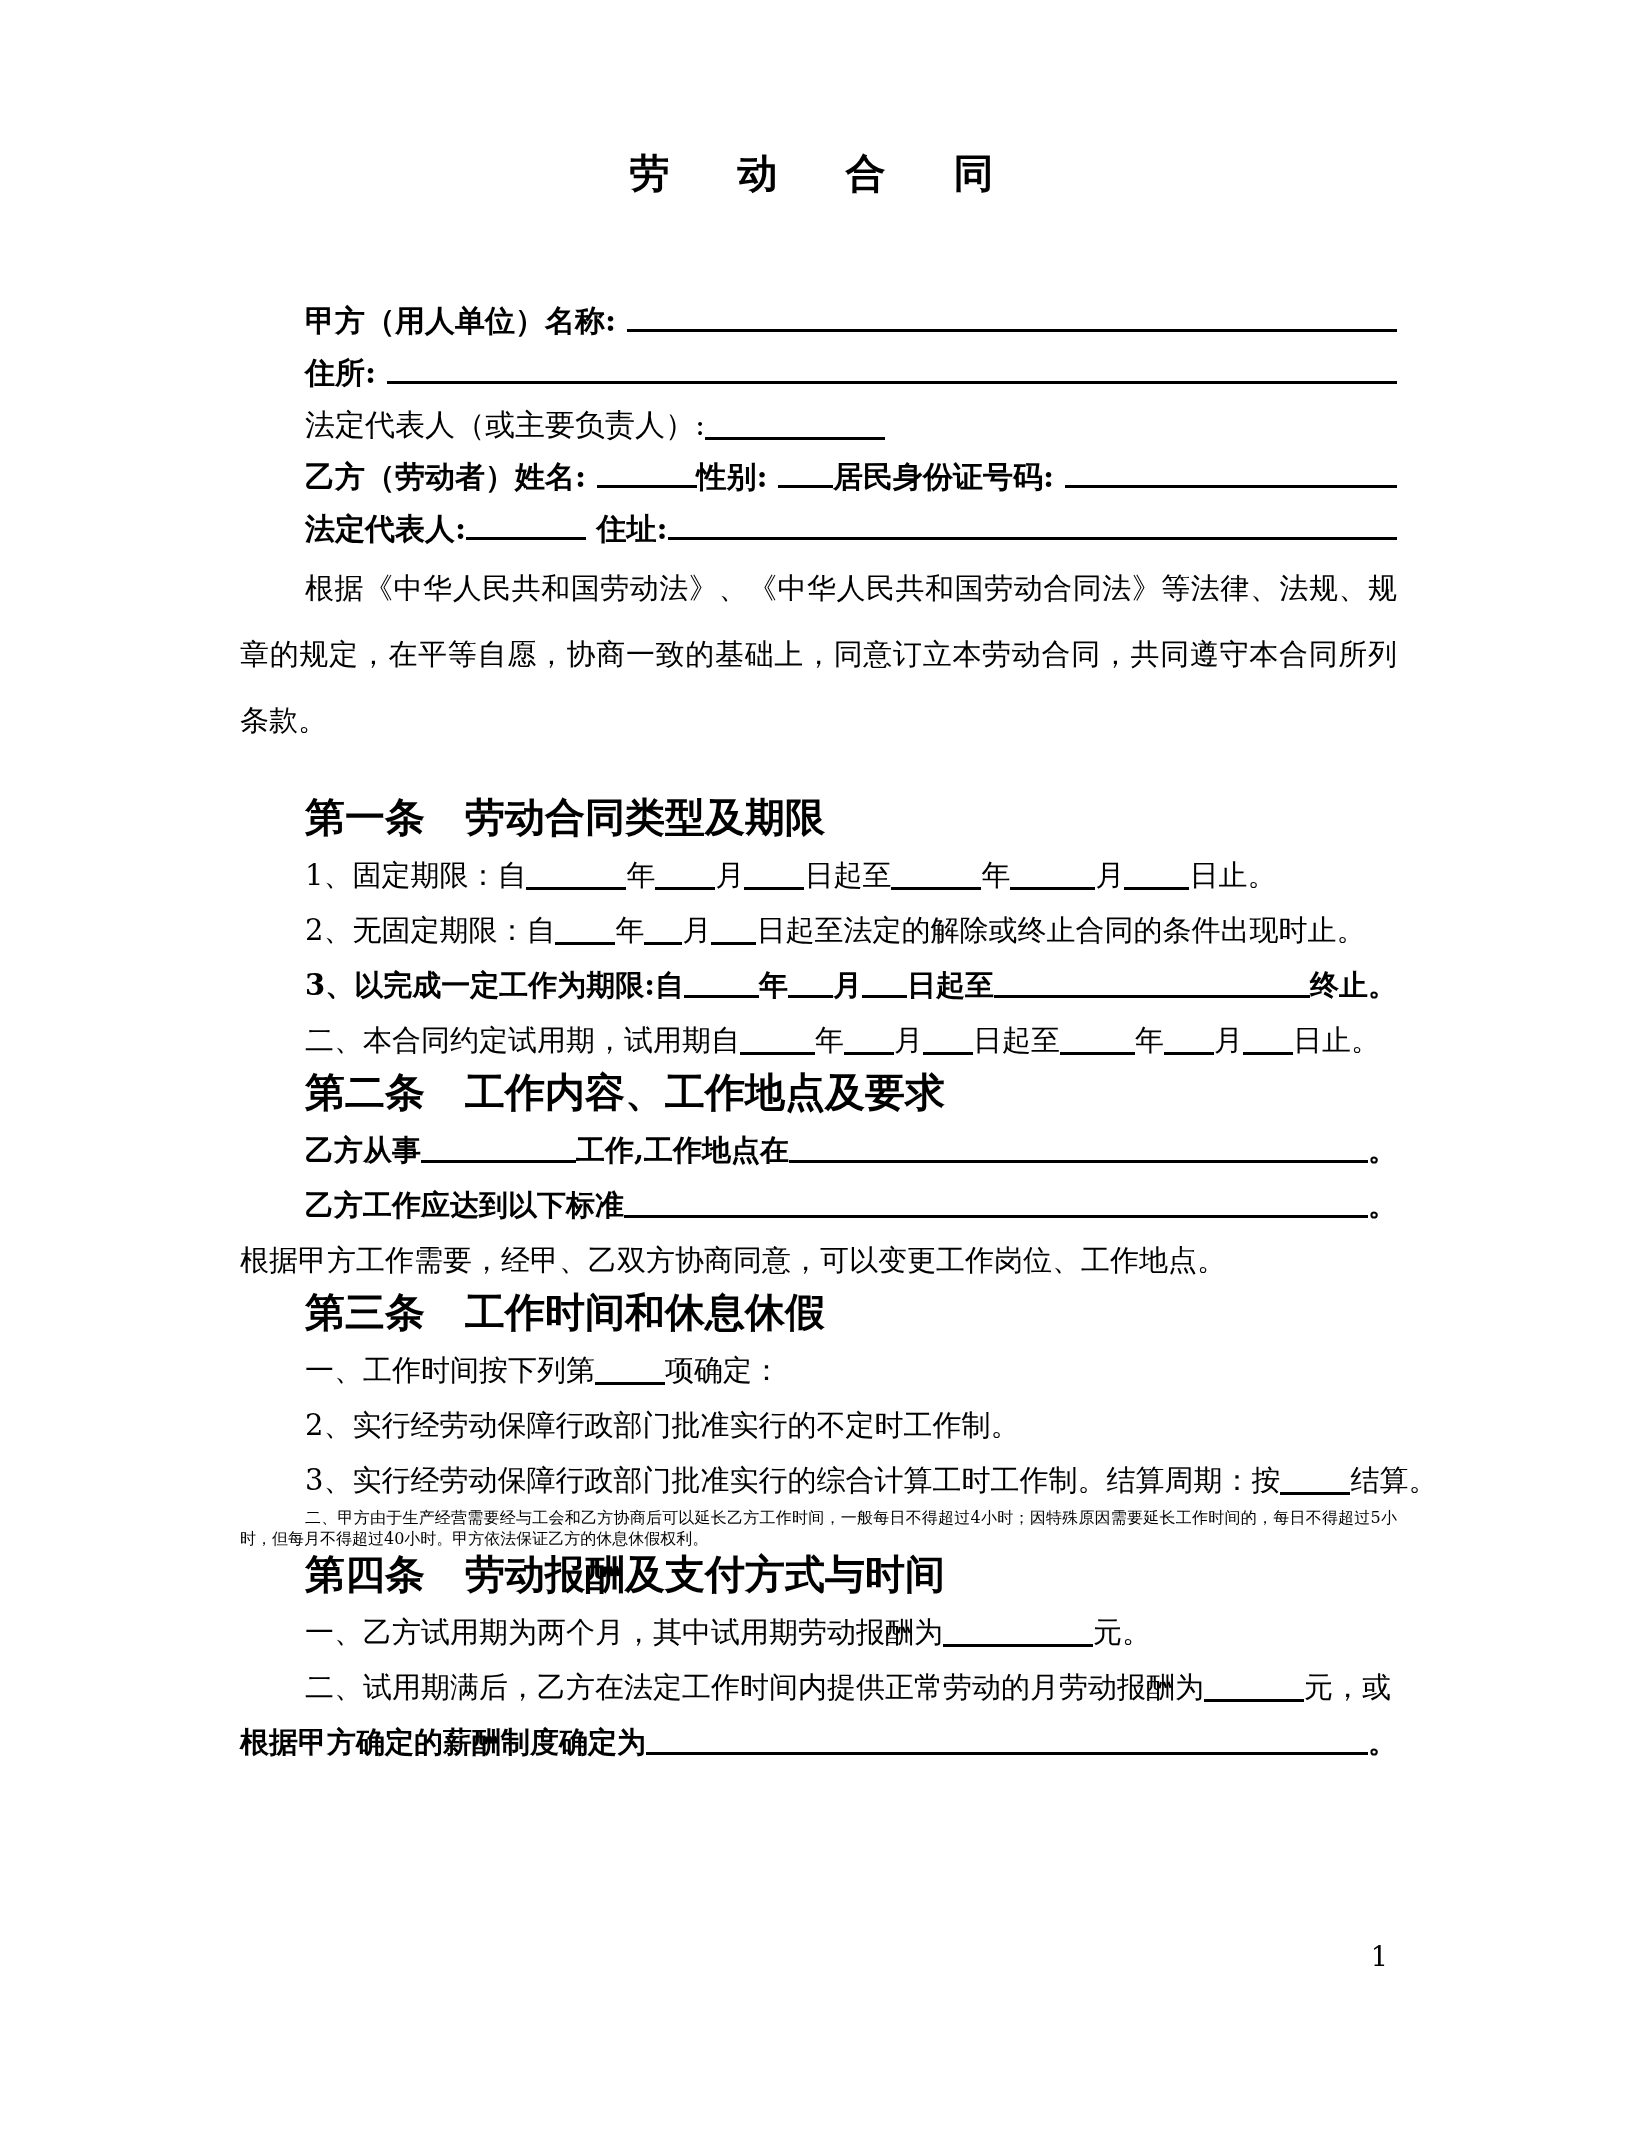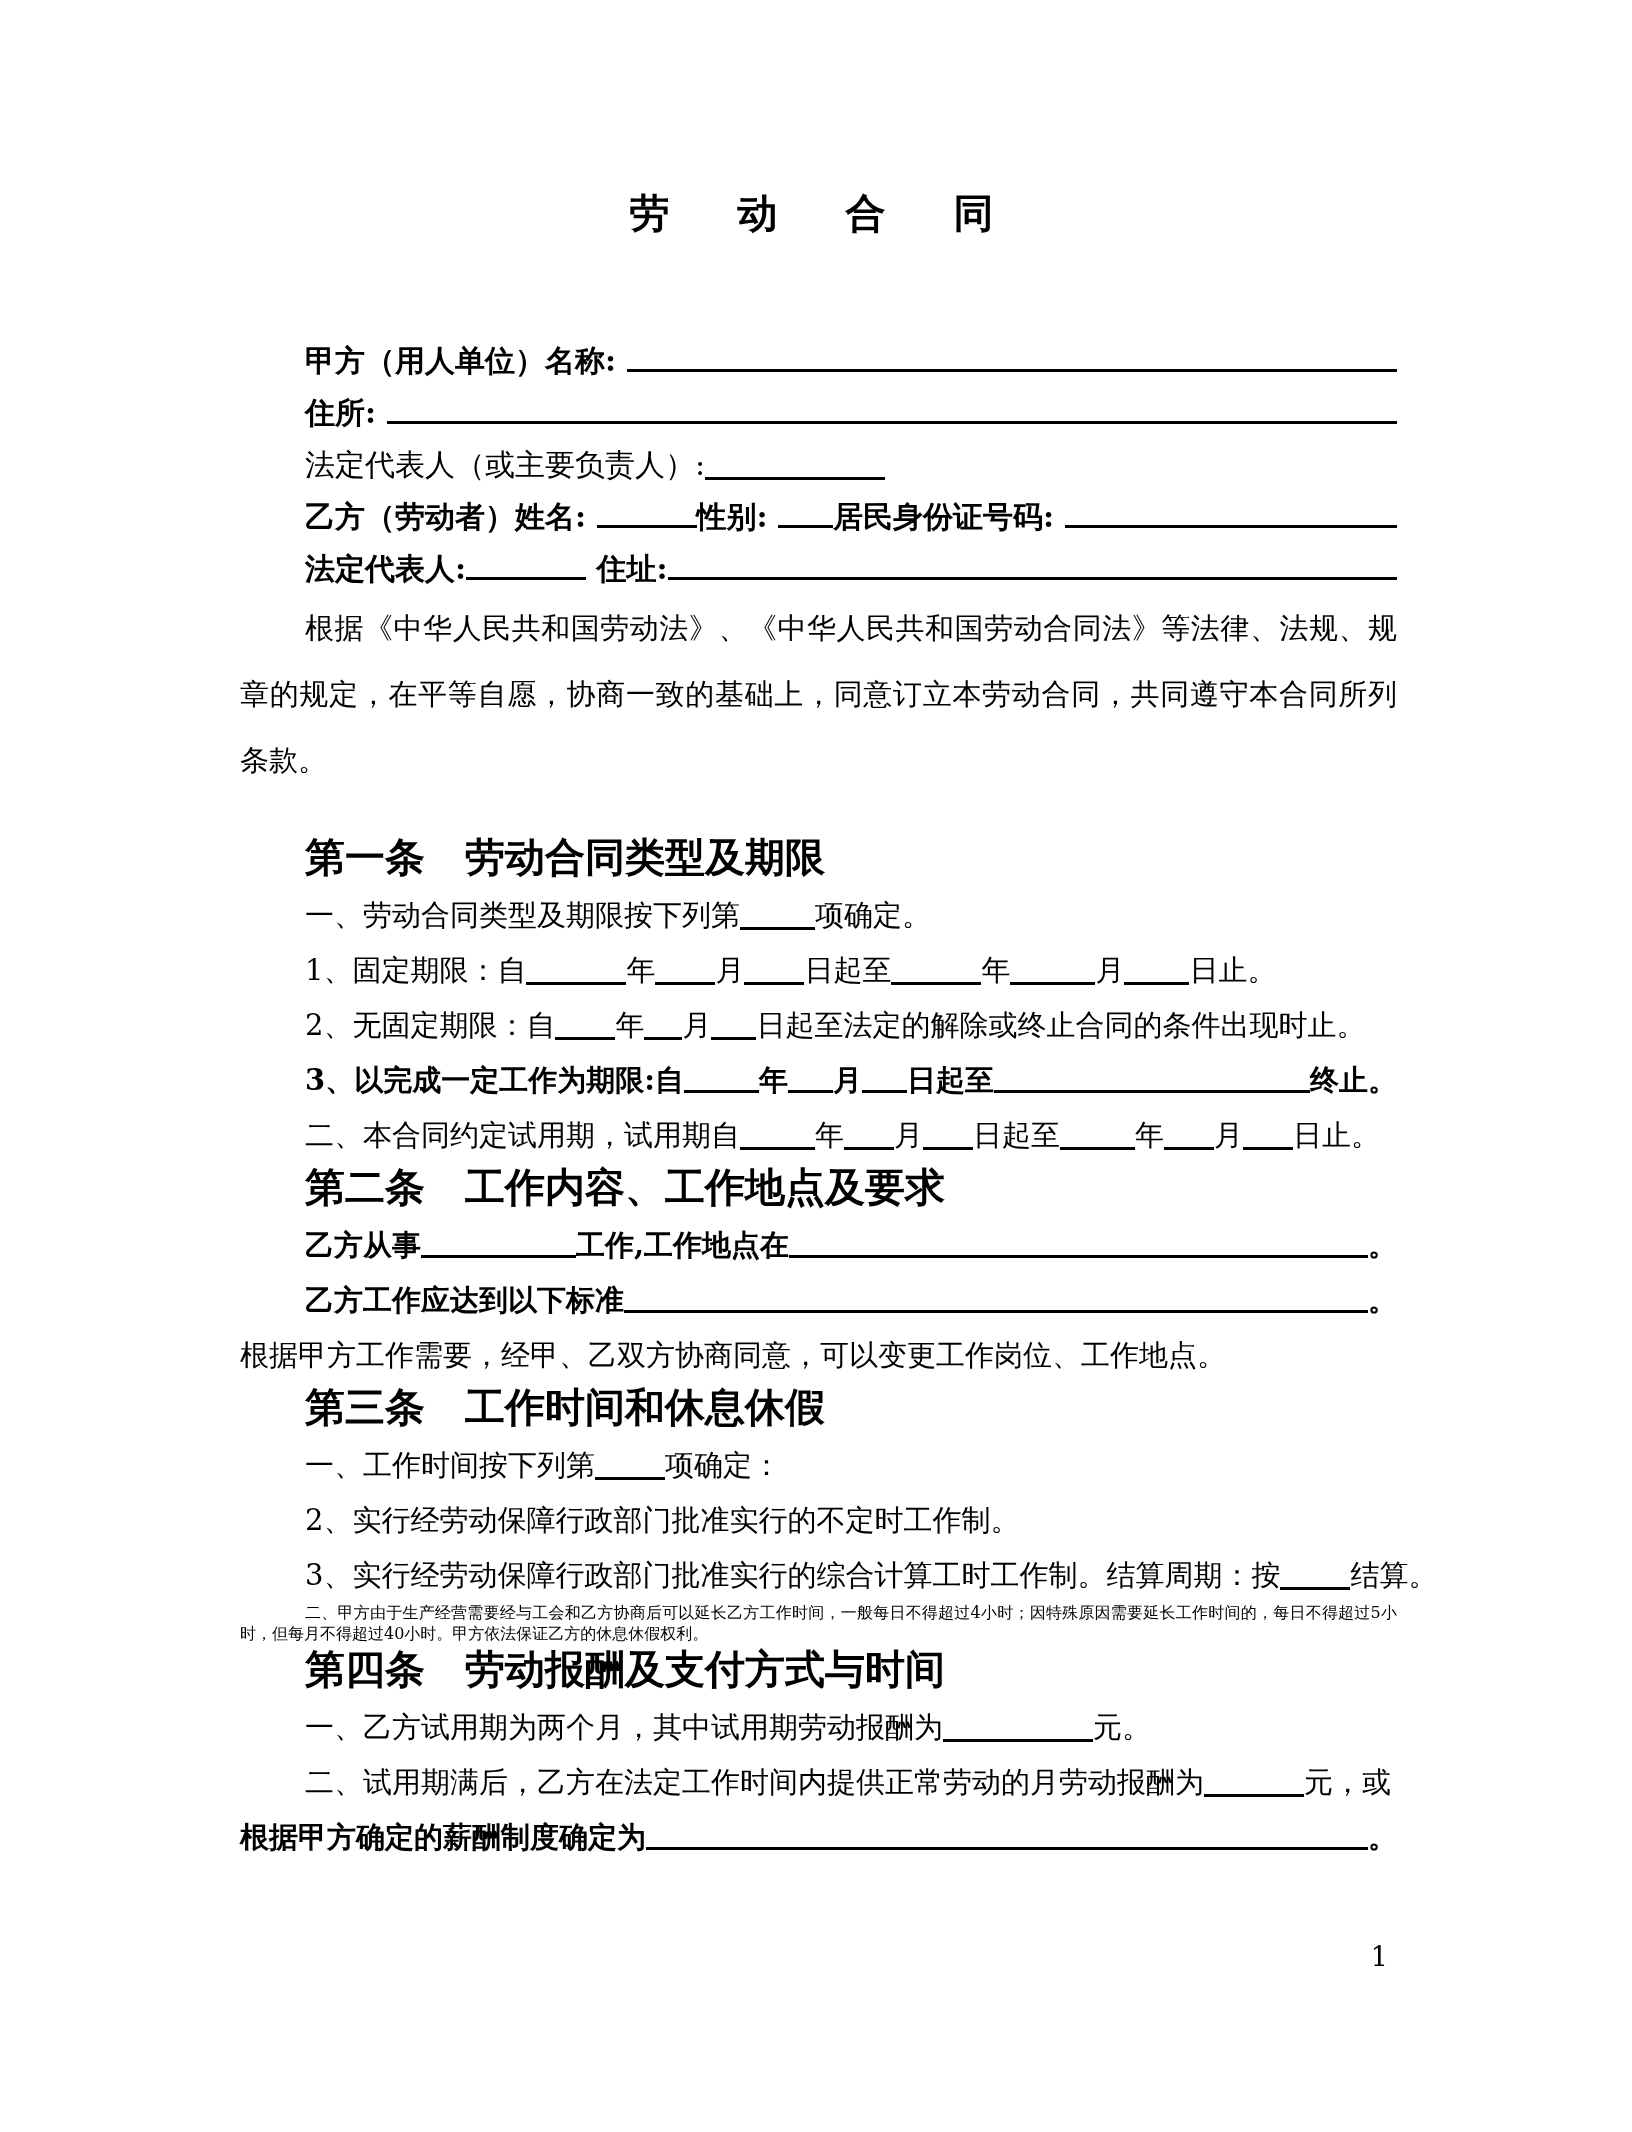--- a/index.html
+++ b/index.html
@@ -11,21 +11,20 @@
     color: #000000;
     font-family: "DejaVu Serif", "Liberation Serif", serif;
     overflow: hidden;
     margin: 0 auto;
   }
   .content {
     position: absolute;
     left: 240px;
     top: 0;
     width: 1157px;
-    margin-top: 40px;
   }
   .title {
     margin-top: 146px;
     text-align: center;
     font-size: 40px;
     letter-spacing: 14px;
     white-space: nowrap;
     font-weight: bold;
   }
   .info-block { margin-top: 94px; }
@@ -114,21 +113,20 @@
         </p>
         <p class="line info indent fill-line">
           <span class="run">法定代表人:</span>
           <span class="blank" style="width: 120px;"></span>
           <span class="run"> 住址:</span>
           <span class="blank fillblank"></span>
         </p>
         <p class="line intro"><span class="run">根据《中华人民共和国劳动法》、《中华人民共和国劳动合同法》等法律、法规、规章的规定，在平等自愿，协商一致的基础上，同意订立本劳动合同，共同遵守本合同所列条款。</span></p>
         <div class="sec-gap"></div>
         <p class="line head indent"><span class="run">第一条　劳动合同类型及期限</span></p>
-        <p class="line body indent"><span class="run">一、劳动合同类型及期限按下列第</span><span class="blank" style="width: 75px;"></span><span class="run">项确定。</span></p>
         <p class="line body indent"><span class="run">1、固定期限：自</span><span class="blank" style="width: 100px;"></span><span class="run">年</span><span class="blank" style="width: 60px;"></span><span class="run">月</span><span class="blank" style="width: 60px;"></span><span class="run">日起至</span><span class="blank" style="width: 90px;"></span><span class="run">年</span><span class="blank" style="width: 85px;"></span><span class="run">月</span><span class="blank" style="width: 65px;"></span><span class="run">日止。</span></p>
         <p class="line body indent"><span class="run">2、无固定期限：自</span><span class="blank" style="width: 60px;"></span><span class="run">年</span><span class="blank" style="width: 38px;"></span><span class="run">月</span><span class="blank" style="width: 45px;"></span><span class="run">日起至法定的解除或终止合同的条件出现时止。</span></p>
         <p class="line body indent fill-line">
           <span class="run">3、以完成一定工作为期限:自</span>
           <span class="blank" style="width: 75px;"></span>
           <span class="run">年</span>
           <span class="blank" style="width: 45px;"></span>
           <span class="run">月</span>
           <span class="blank" style="width: 45px;"></span>
           <span class="run">日起至</span>

